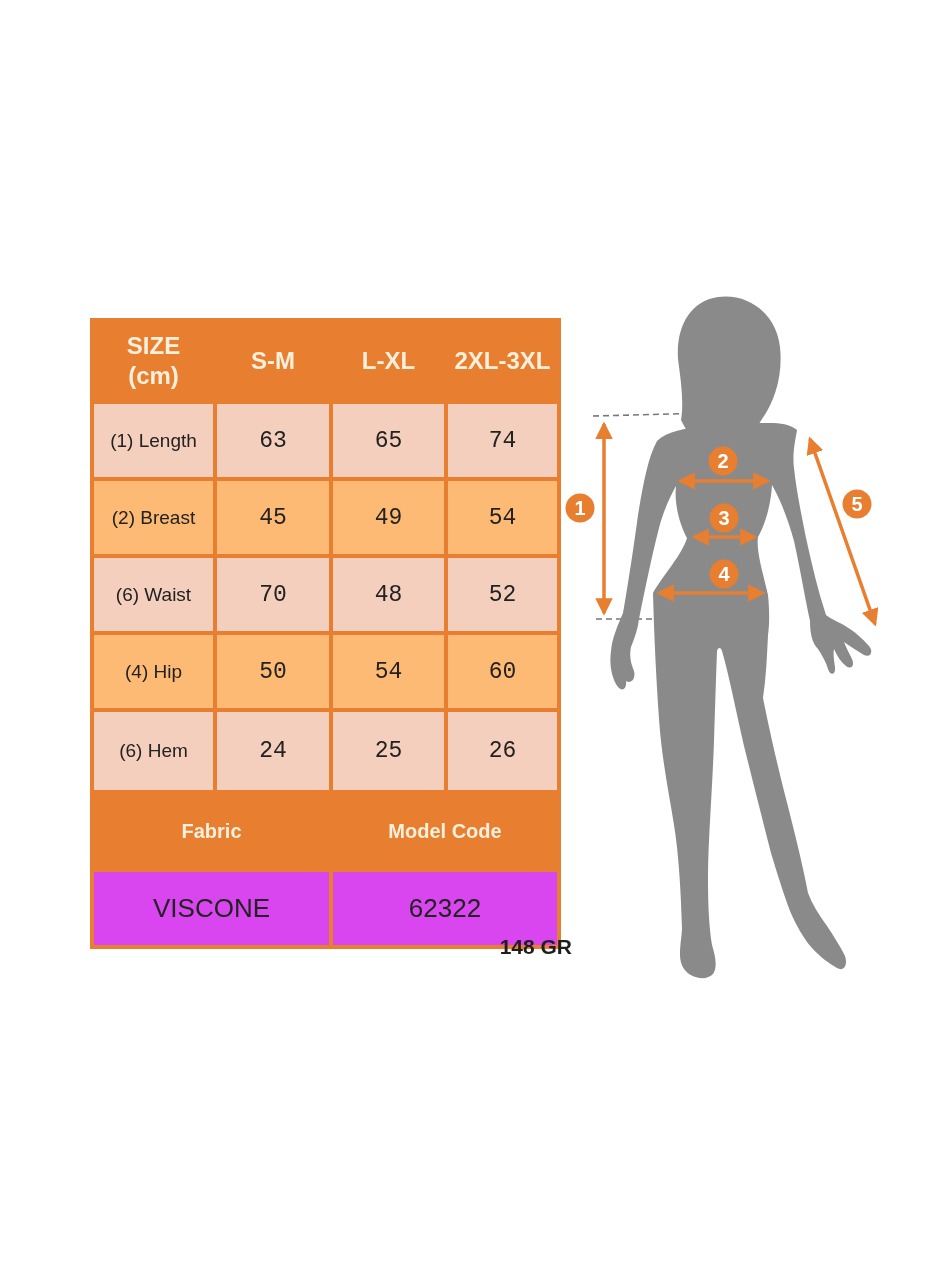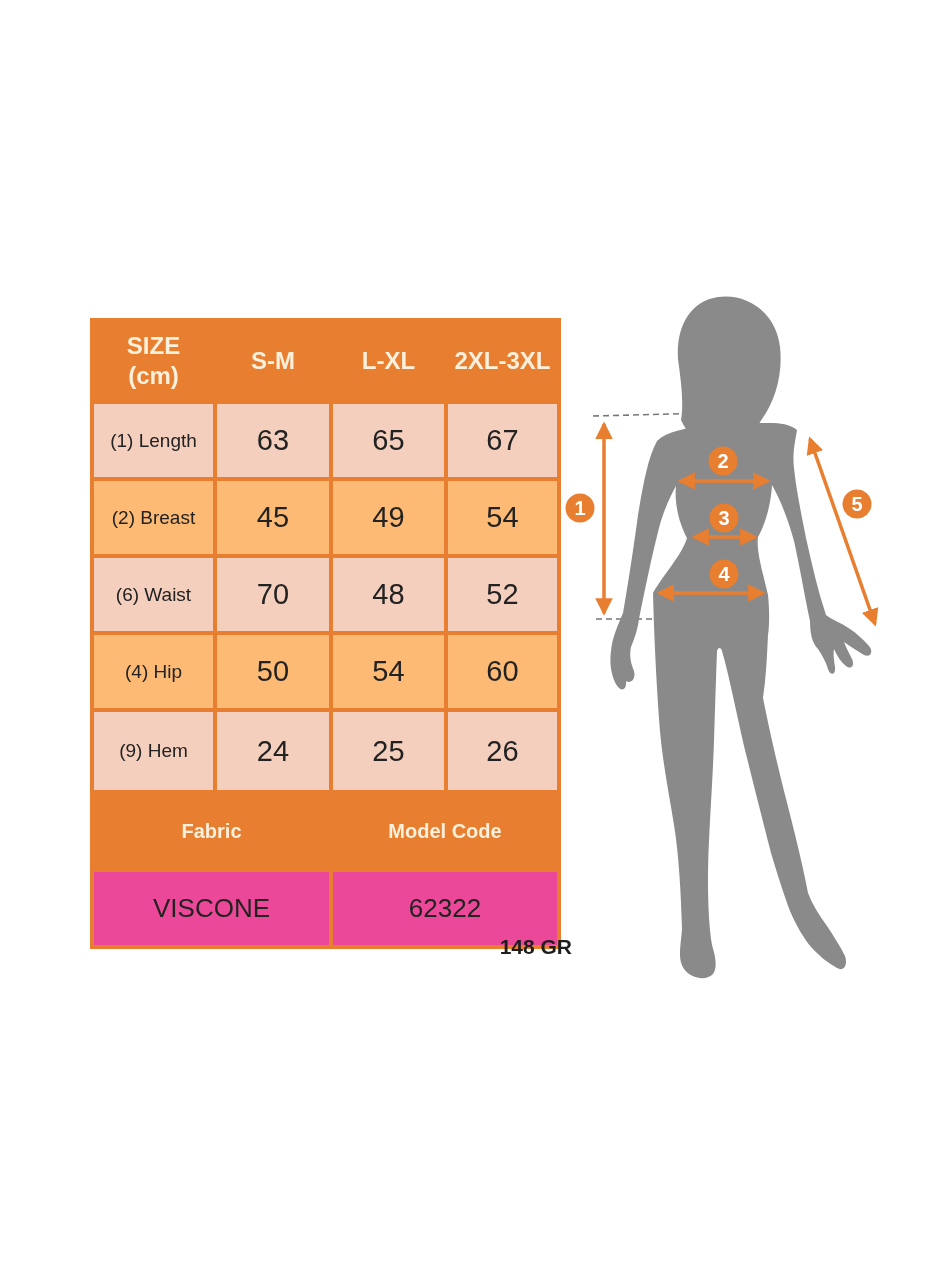--- a/index.html
+++ b/index.html
@@ -31,30 +31,30 @@
     font-size:24px;
     font-weight:bold;
     height:78px;
     line-height:1.25;
   }
   .row-data td { height:73px; }
   .row-data.tall td { height:78px; }
   .row-peach td { background:#F5CFBD; }
   .row-light td { background:#fdba74; }
   .cell-label { font-size:19px; color:#222222; }
-  .cell-value { font-size:29px; color:#222222; }
+  .cell-value { font-size:23px; color:#222222;font-family:Liberation Mono, monospace; }
   .row-fabric-head td {
     background:#E87E2F;
     color:#FBF0DC;
     font-size:20px;
     font-weight:bold;
     height:74px;
   }
   .row-fabric-val td {
-    background:#ec4899;
+    background:#d946ef;
     color:#222222;
     font-size:26px;
     height:73px;
   }
   
   .weight-note {
     position:absolute; left:420px; top:935px; width:152px;
     text-align:right;
     font-size:21px; font-weight:bold; color:#1E1E1E;
   }
@@ -82,42 +82,42 @@
         <th>S-M</th>
         <th>L-XL</th>
         <th>2XL-3XL</th>
       </tr>
     </thead>
     <tbody>
       <tr class="row-data row-peach">
         <td class="cell-label">(1) Length</td>
         <td class="cell-value">63</td>
         <td class="cell-value">65</td>
-        <td class="cell-value">67</td>
+        <td class="cell-value">74</td>
       </tr>
       <tr class="row-data row-light">
         <td class="cell-label">(2) Breast</td>
         <td class="cell-value">45</td>
         <td class="cell-value">49</td>
         <td class="cell-value">54</td>
       </tr>
       <tr class="row-data row-peach">
         <td class="cell-label">(6) Waist</td>
         <td class="cell-value">70</td>
         <td class="cell-value">48</td>
         <td class="cell-value">52</td>
       </tr>
       <tr class="row-data row-light">
         <td class="cell-label">(4) Hip</td>
         <td class="cell-value">50</td>
         <td class="cell-value">54</td>
         <td class="cell-value">60</td>
       </tr>
       <tr class="row-data row-peach tall">
-        <td class="cell-label">(9) Hem</td>
+        <td class="cell-label">(6) Hem</td>
         <td class="cell-value">24</td>
         <td class="cell-value">25</td>
         <td class="cell-value">26</td>
       </tr>
       <tr class="row-fabric-head">
         <td colspan="2">Fabric</td>
         <td colspan="2">Model Code</td>
       </tr>
       <tr class="row-fabric-val">
         <td colspan="2">VISCONE</td>

